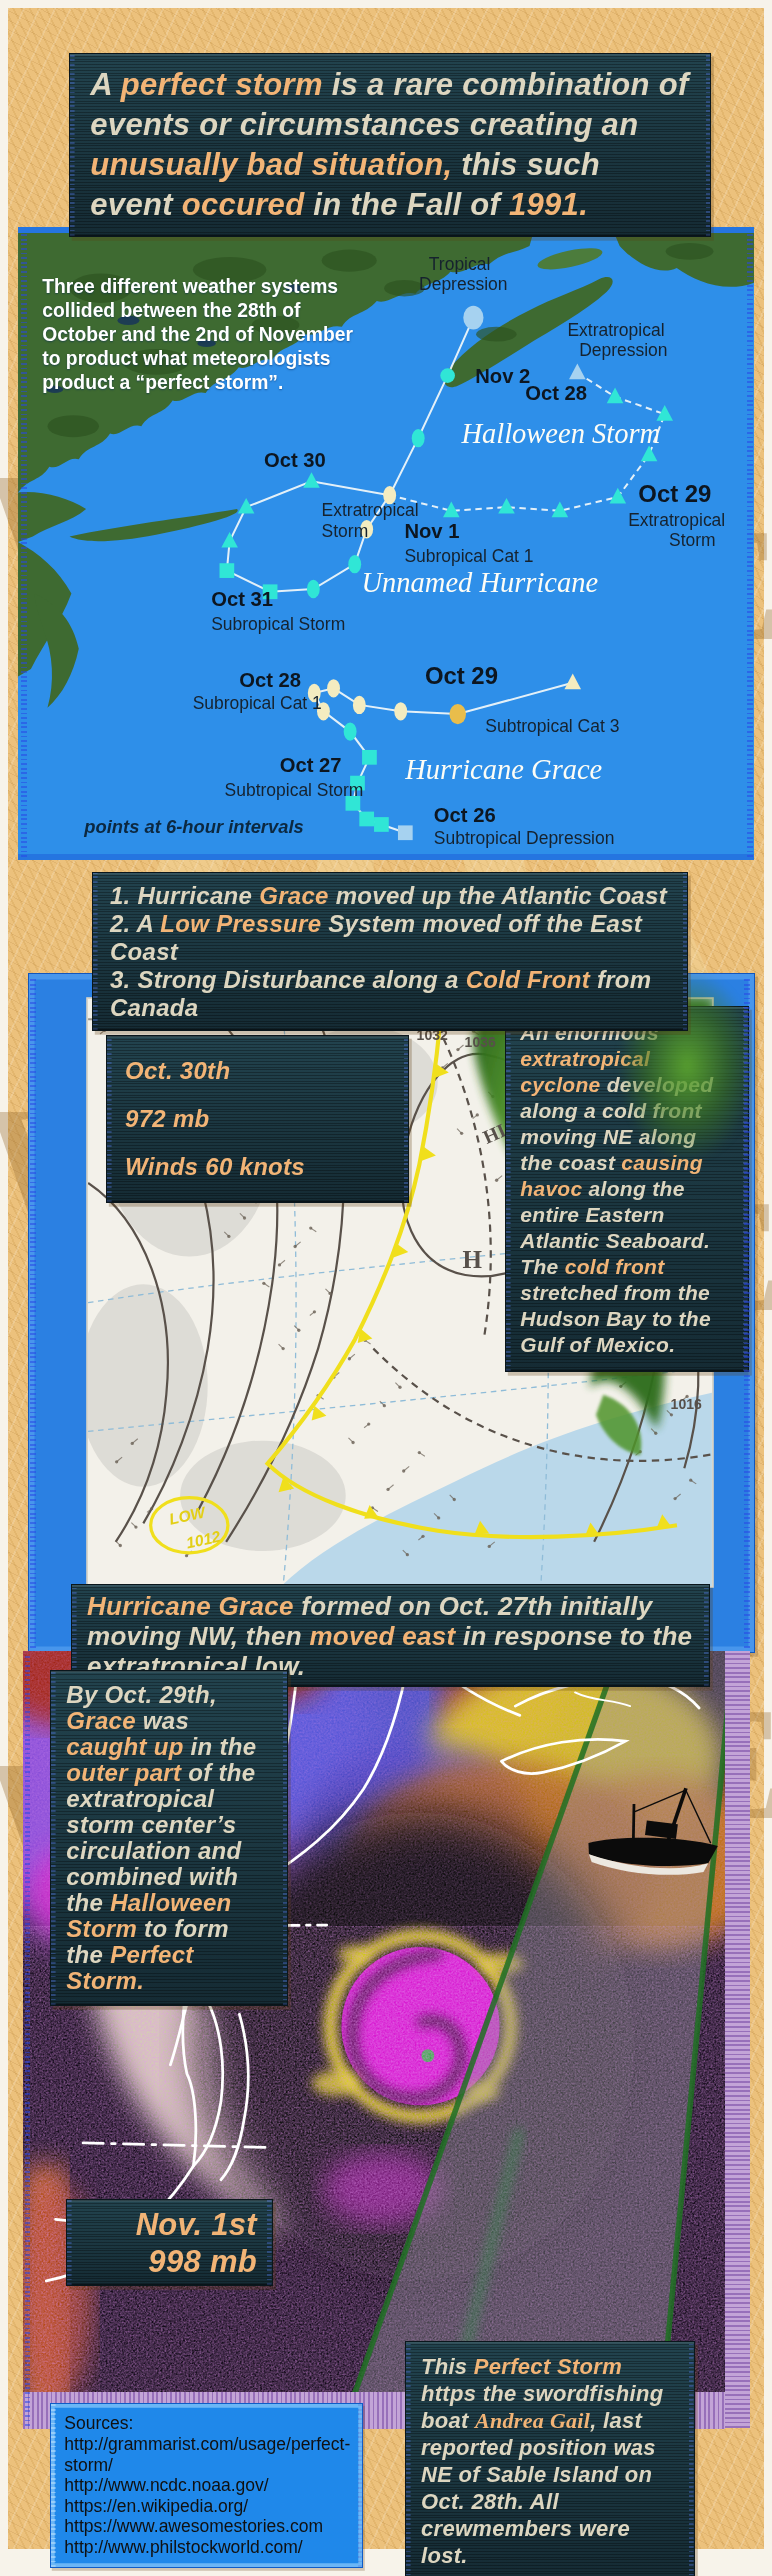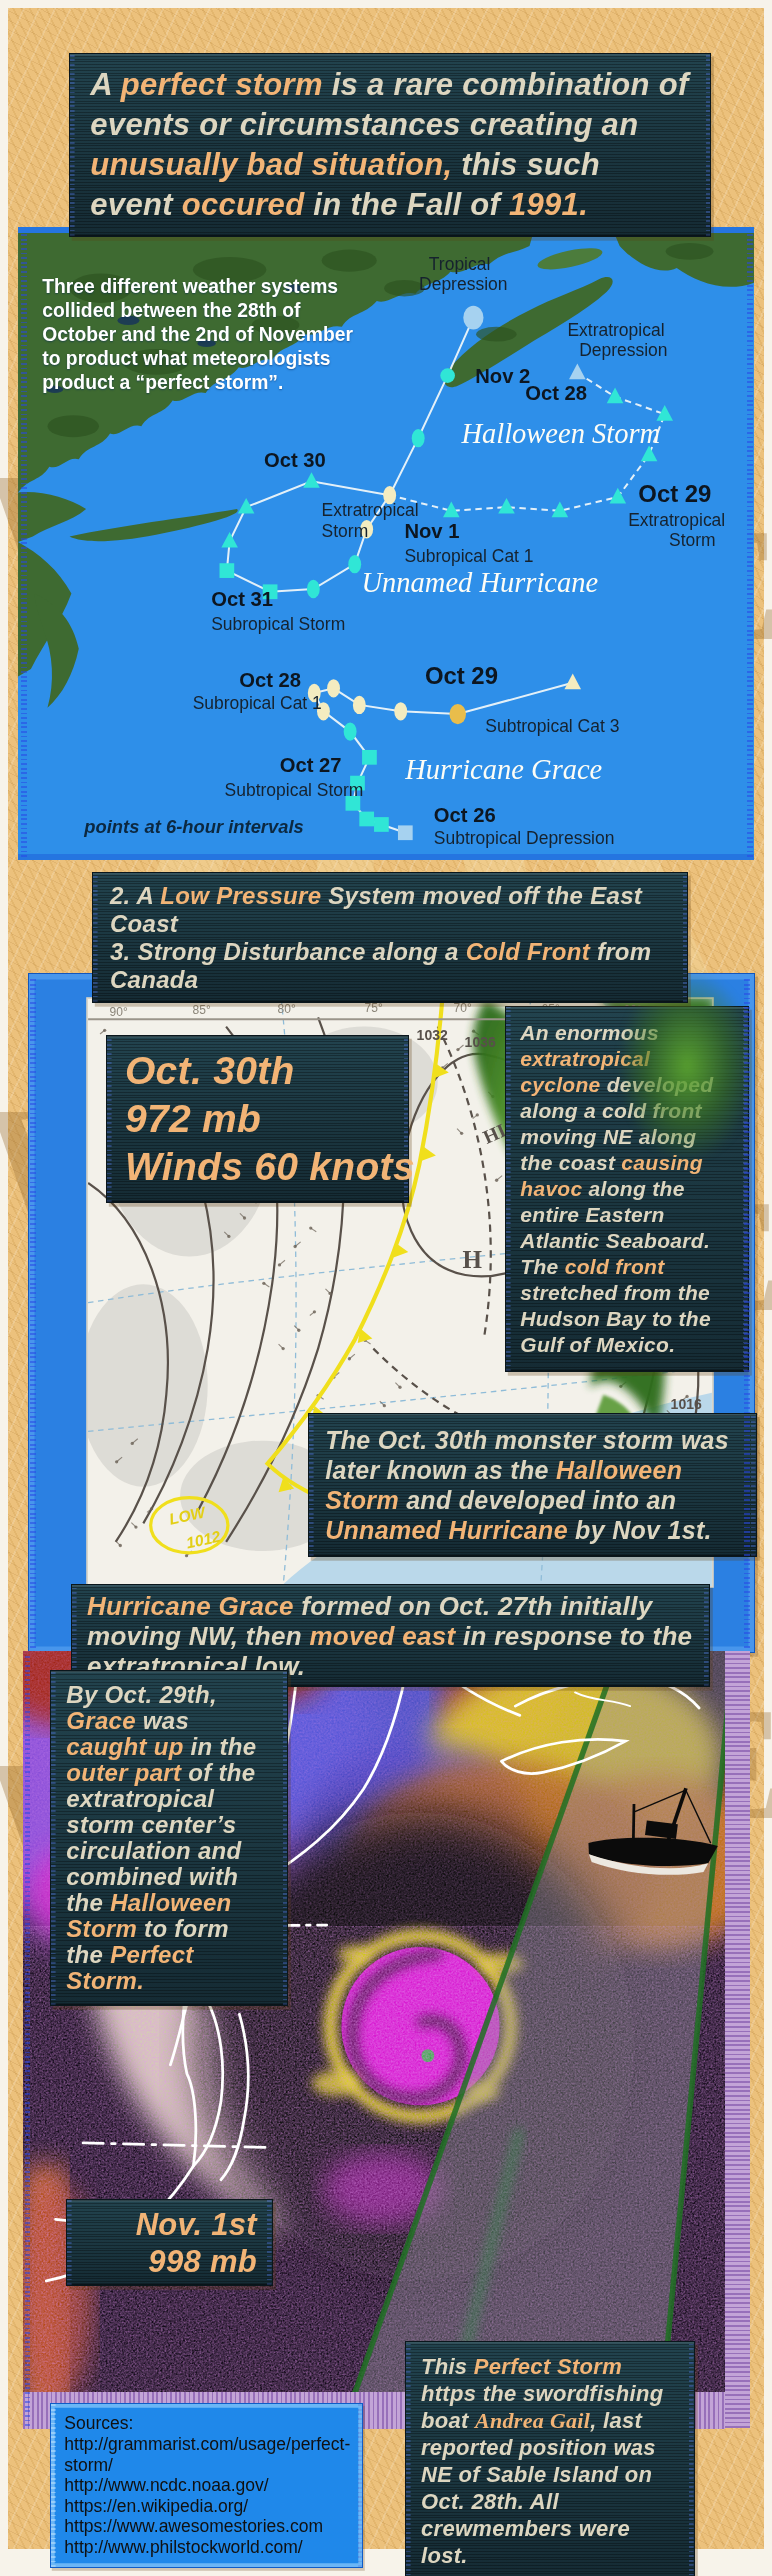--- a/index.html
+++ b/index.html
@@ -200,20 +200,21 @@
         <div>October and the 2nd of November</div>
         <div>to product what meteorologists</div>
         <div>product a “perfect storm”.</div>
       </div>
   </div>
   <div class="wm" style="left:13px;top:223px;height:626px;"></div>
   <div class="wm" style="left:739px;top:223px;height:626px;"></div>
 
   <div class="panel" style="left:84px;top:864px;width:561px;padding:8.3px 16.6px;font-size:24px;line-height:28px;">
     <div>
+        <div><span class="base">1. Hurricane </span><span class="acc">Grace</span><span class="base"> moved up the Atlantic Coast</span></div>
         <div><span class="base">2. A </span><span class="acc">Low Pressure</span><span class="base"> System moved off the East Coast</span></div>
         <div><span class="base">3. Strong Disturbance along a </span><span class="acc">Cold Front</span><span class="base"> from Canada</span></div>
       </div>
   </div>
 
   <div class="bluebox" style="left:19.3px;top:965px;width:725px;height:678px;">
     <div class="chart">
       <svg width="624" height="587" viewBox="0 0 678 638">
         <defs>
           <radialGradient id="cloudg" cx="45%" cy="40%">
@@ -456,33 +457,30 @@
           <span class="chart-label " style="left: 585px; top: 39px;">1036</span>
           <span class="chart-label big" style="left: 394px; top: 118px;">HIGH</span>
           <span class="chart-label h" style="left: 375px; top: 247px;">H</span>
           <span class="chart-label " style="left: 558px; top: 315px;">1012</span>
           <span class="chart-label " style="left: 583px; top: 397px;">1016</span>
           <span class="chart-label low" style="left: 81px; top: 508px;">LOW</span>
           <span class="chart-label low" style="left: 98px; top: 532px;">1012</span>
         </div>
     </div>
 
-    <div class="panel badge-lines" style="left:77px;top:61px;width:265px;padding:11px 18.4px;font-size:39px;line-height:48px;color:#f2b476;">
+    <div class="panel badge-lines" style="left:77px;top:61px;width:265px;padding:11px 18.4px;font-size:24px;line-height:48px;color:#f2b476;">
         <div>Oct. 30th</div>
         <div>972 mb</div>
         <div>Winds 60 knots</div>
       </div>
 
     <div class="panel" style="left:476px;top:32px;width:213px;padding:13px 14.7px;font-size:21px;line-height:26px;">
       <span><span class="base">An enormous </span><span class="acc">extratropical cyclone</span><span class="base"> developed along a cold front moving NE along the coast </span><span class="acc">causing havoc</span><span class="base"> along the entire Eastern Atlantic Seaboard. The </span><span class="acc">cold front</span><span class="base"> stretched from the Hudson Bay to the Gulf of Mexico.</span></span>
     </div>
 
-    <div class="panel" style="left:279px;top:439px;width:414px;padding:11px 16.6px;font-size:25px;line-height:30px;">
-      <span><span class="base">The Oct. 30th monster storm was later known as the </span><span class="acc">Halloween Storm</span><span class="base"> and developed into an </span><span class="acc">Unnamed Hurricane</span><span class="base"> by Nov 1st.</span></span>
-    </div>
     <div class="cloud-spill" style="left:589px;top:-5.5px;width:138px;height:193px;"></div>
   </div>
   <div class="wm" style="left:22px;top:969px;height:671px;"></div>
   <div class="wm" style="left:736px;top:969px;height:671px;"></div>
 
   <div class="panel" style="left:63px;top:1576px;width:607px;padding:5.5px 14.7px;font-size:26px;line-height:30px;z-index:6;">
     <span><span class="acc">Hurricane Grace</span><span class="base"> formed on Oct. 27th initially moving NW, then </span><span class="acc">moved east</span><span class="base"> in response to the extratropical low.</span></span>
   </div>
 
   <div style="position:absolute;left:14.7px;top:1643px;width:727px;height:777px;z-index:4;background:#0e0a12;overflow:hidden;">

